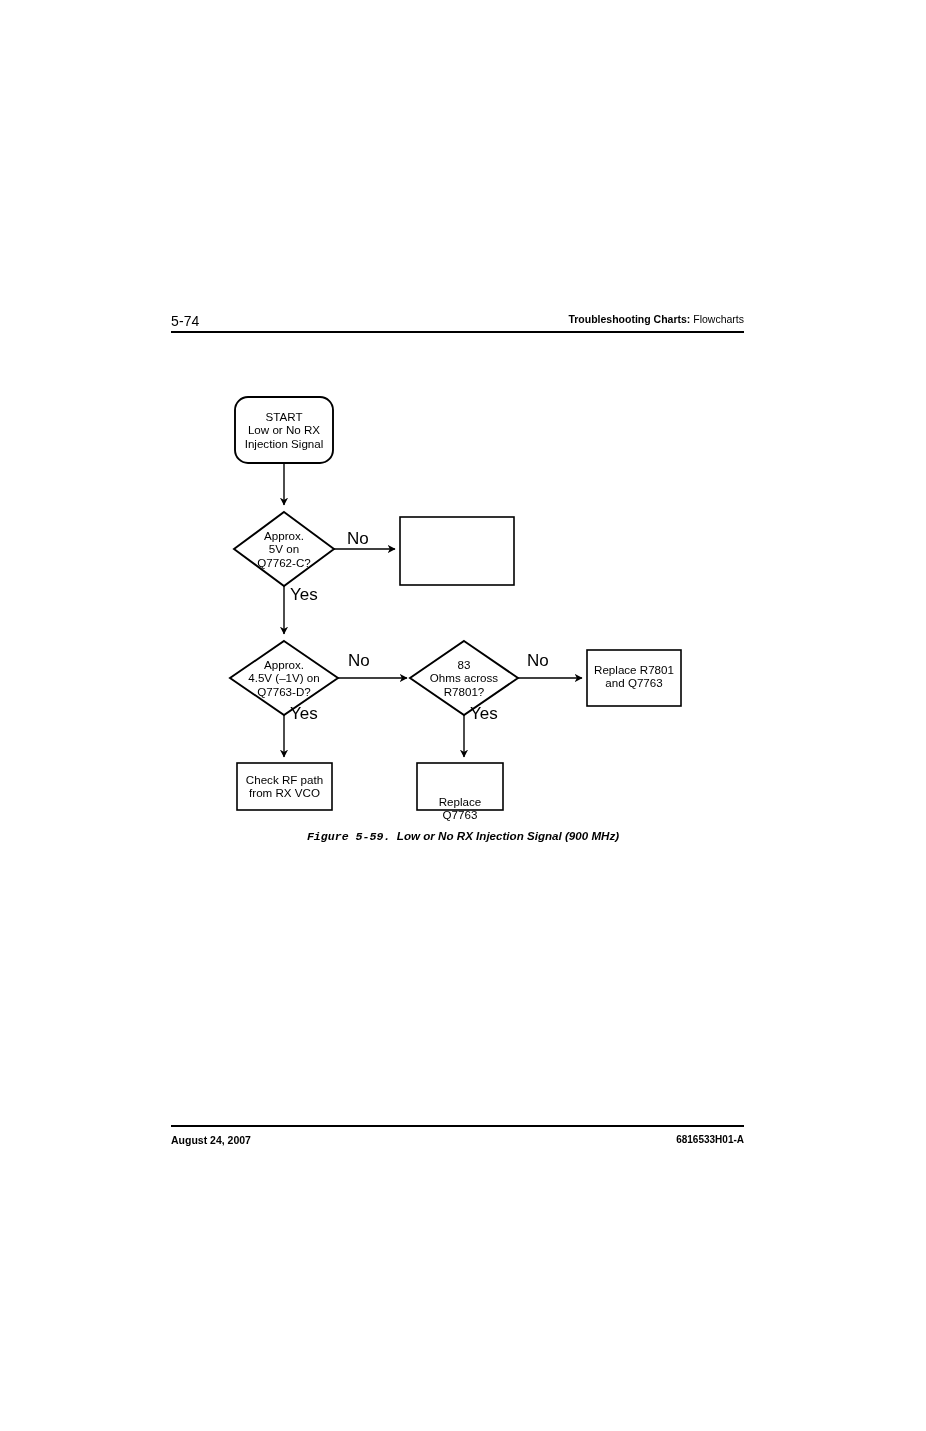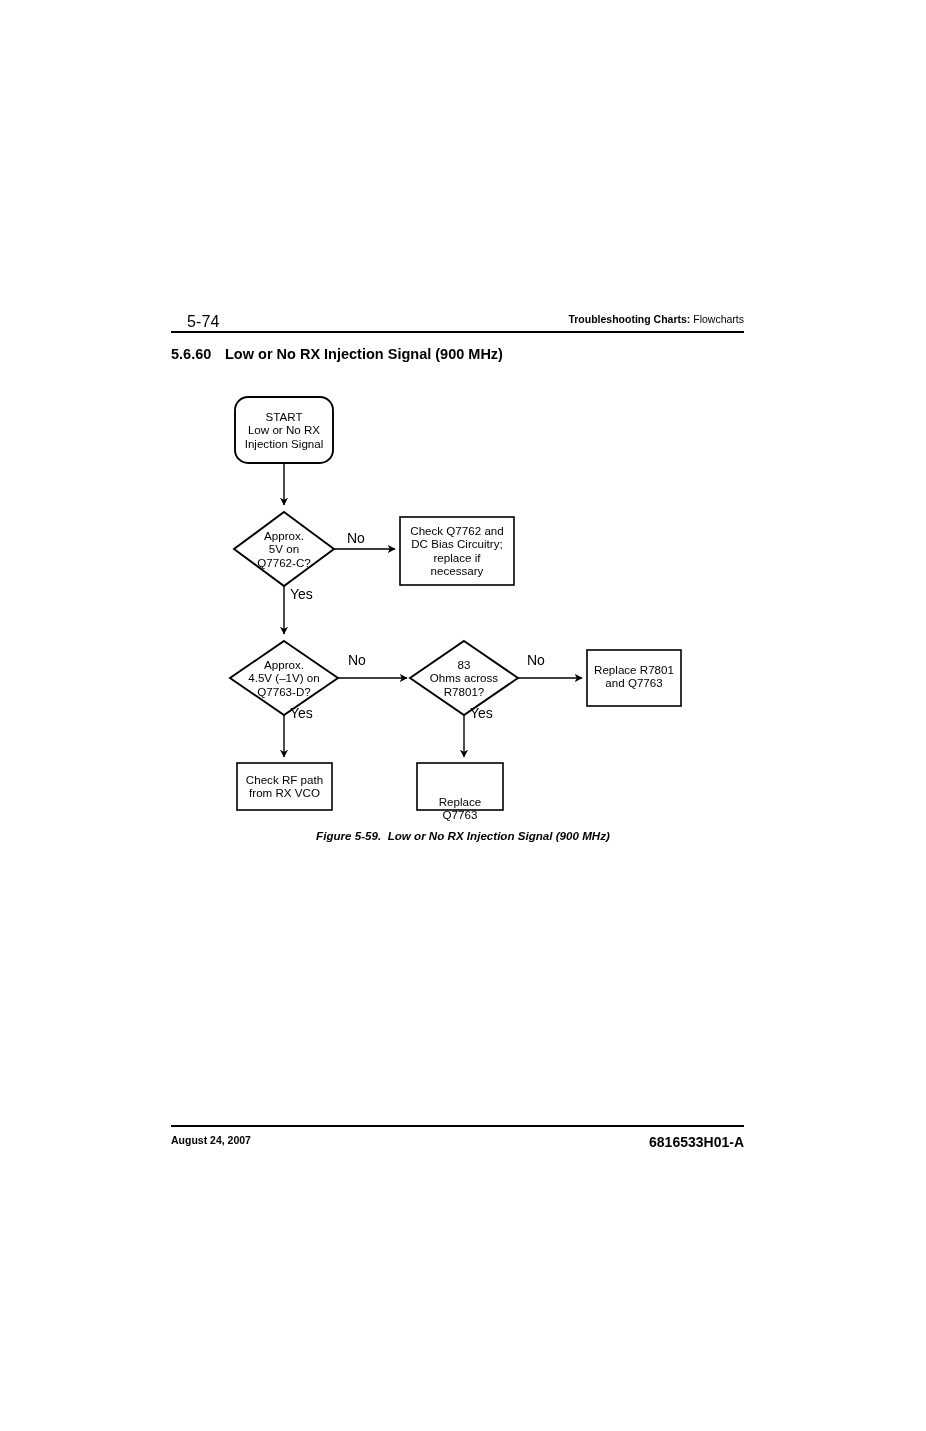--- a/index.html
+++ b/index.html
@@ -23,23 +23,23 @@
   
   #header {
     position: absolute;
     left: 171px;
     top: 313px;
     width: 573px;
     height: 24px;
   }
   #header .page-num {
     position: absolute;
-    left: 16px;
-    top: 0;
-    font-size: 16px;
+    left: 0;
+    top: 0;
+    font-size: 14px;
     letter-spacing: 0.1px;
     text-align: right;
   }
   #header .header-title {
     position: absolute;
     right: 0;
     top: 0;
     font-size: 10.5px;
     white-space: nowrap;
   }
@@ -88,37 +88,37 @@
     text-align: center;
     font-size: 11.6px;
     line-height: 13.3px;
     white-space: nowrap;
     pointer-events: none;
   }
 
   
   .edge-label {
     position: absolute;
-    font-size: 14px;
+    font-size: 17px;
     line-height: 13px;
     white-space: nowrap;
   }
 
   
   #figure-caption {
     position: absolute;
     left: 0;
     top: 829px;
     width: 926px;
     text-align: center;
     font-size: 11.6px;
     font-style: italic;
     font-weight: bold;
   }
-  #figure-caption .cap-label { font-weight: bold; }
+  #figure-caption .cap-label { font-weight: bold; font-family: Liberation Mono, monospace; }
   #figure-caption .cap-title { font-weight: bold; }
 
   
   #footer-rule {
     position: absolute;
     left: 171px;
     top: 1125px;
     width: 573px;
     height: 0;
     border-top: 2.1px solid #000;
@@ -134,39 +134,36 @@
     position: absolute;
     left: 0;
     top: 0;
     font-size: 10.5px;
     font-weight: bold;
   }
   #footer .footer-right {
     position: absolute;
     right: 0;
     top: 0;
-    font-size: 14px;
+    font-size: 10px;
     font-weight: bold;
     padding-left: 6px;
   }
 </style>
 </head>
 <body>
 
 <div id="page">
 
   <div id="header">
     <span class="page-num">5-74</span>
     <span class="header-title"><span class="bold">Troubleshooting Charts:</span><span> Flowcharts</span></span>
   </div>
   <div id="header-rule"></div>
 
-  <div id="section-heading">
-    <span class="sec-num">5.6.60</span><span>Low or No RX Injection Signal (900 MHz)</span>
-  </div>
 
   <div id="flowchart">
 
     <svg width="926" height="1431" viewBox="0 0 926 1431">
       <defs>
         <marker id="arrowhead" markerWidth="9" markerHeight="9" refX="7.4" refY="4.5" orient="auto" markerUnits="userSpaceOnUse">
           <path d="M0,0.4 L8,4.5 L0,8.6 L2.3,4.5 Z" fill="#000"></path>
         </marker>
       </defs>
 
@@ -206,26 +203,20 @@
       <div>Low or No RX</div>
       <div>Injection Signal</div>
     </div>
 
     <div class="node-text" style="left:224px; top:529px; width:120px;">
       <div>Approx.</div>
       <div>5V on</div>
       <div>Q7762-C?</div>
     </div>
 
-    <div class="node-text" style="left:400px; top:524px; width:114px;">
-      <div>Check Q7762 and</div>
-      <div>DC Bias Circuitry;</div>
-      <div>replace if</div>
-      <div>necessary</div>
-    </div>
 
     <div class="node-text" style="left:214px; top:658px; width:140px;">
       <div>Approx.</div>
       <div>4.5V (–1V) on</div>
       <div>Q7763-D?</div>
     </div>
 
     <div class="node-text" style="left:399px; top:658px; width:130px;">
       <div>83</div>
       <div>Ohms across</div>

